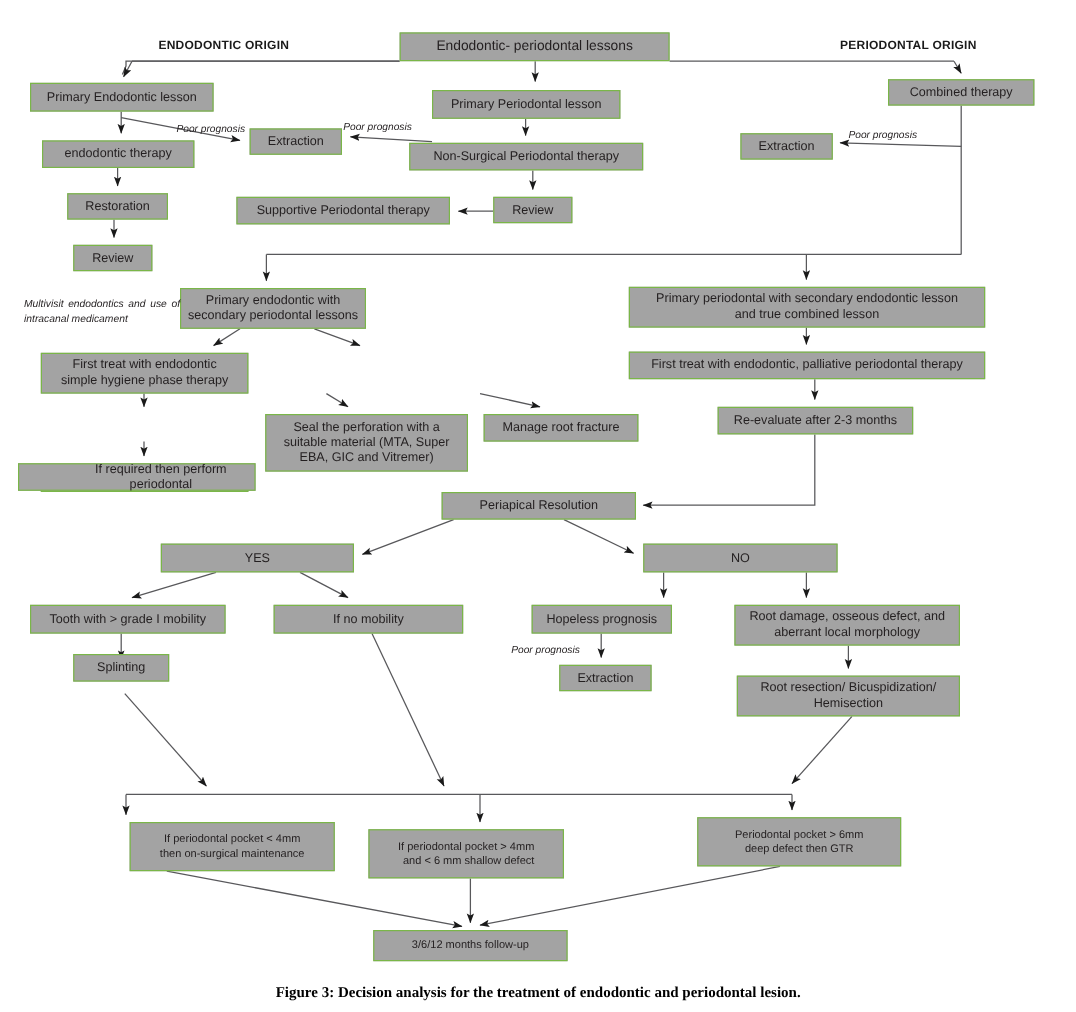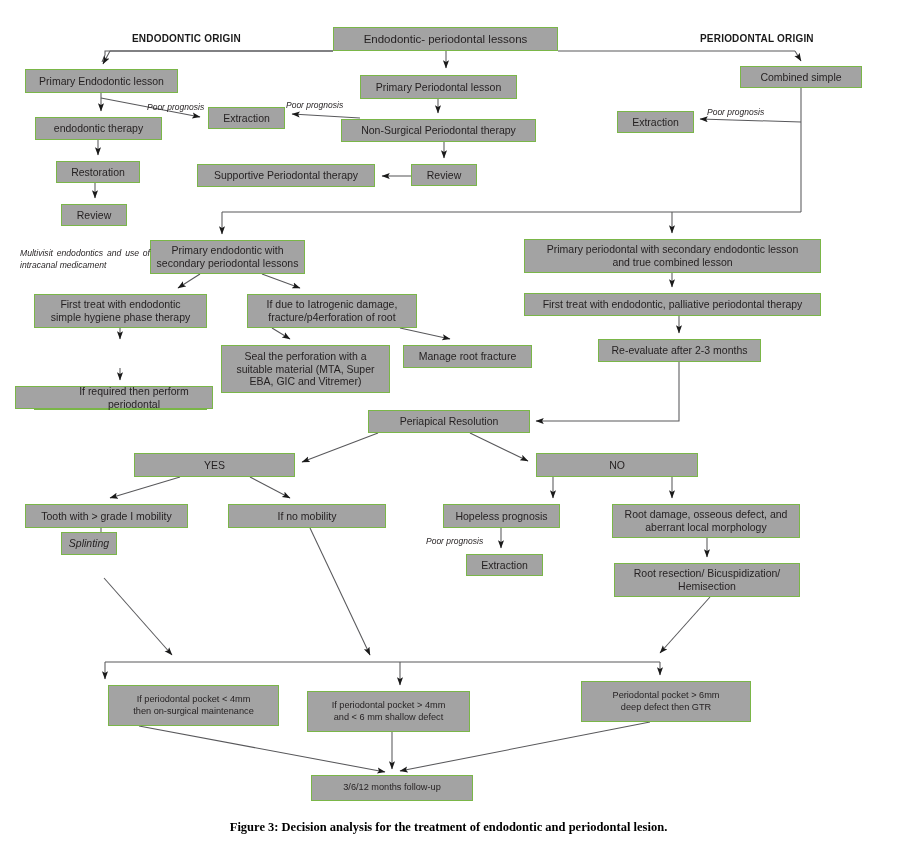--- a/index.html
+++ b/index.html
@@ -183,60 +183,58 @@
   <div class="note" style="left:20px; top:248px; width:130px;">Multivisit    endodontics and  use  of  intracanal medicament</div>
 
   <div class="edge-label" style="left:147px; top:102px;">Poor prognosis</div>
   <div class="edge-label" style="left:286px; top:100px;">Poor prognosis</div>
   <div class="edge-label" style="left:707px; top:107px;">Poor prognosis</div>
   <div class="edge-label" style="left:426px; top:536px;">Poor prognosis</div>
 
   <div class="node big" style="left:333px; top:27px; width:225px; height:24px;">Endodontic- periodontal lessons</div>
   <div class="node" style="left:25px; top:69px; width:153px; height:24px;">Primary Endodontic lesson</div>
   <div class="node" style="left:360px; top:75px; width:157px; height:24px;">Primary Periodontal lesson</div>
-  <div class="node" style="left:740px; top:66px; width:122px; height:22px;">Combined simple</div>
+  <div class="node" style="left:740px; top:66px; width:122px; height:22px;">Combined therapy</div>
   <div class="node" style="left:208px; top:107px; width:77px; height:22px;">Extraction</div>
   <div class="node" style="left:35px; top:117px; width:127px; height:23px;">endodontic therapy</div>
   <div class="node" style="left:341px; top:119px; width:195px; height:23px;">Non-Surgical Periodontal therapy</div>
   <div class="node" style="left:617px; top:111px; width:77px; height:22px;">Extraction</div>
   <div class="node" style="left:56px; top:161px; width:84px; height:22px;">Restoration</div>
   <div class="node" style="left:197px; top:164px; width:178px; height:23px;">Supportive Periodontal therapy</div>
   <div class="node" style="left:411px; top:164px; width:66px; height:22px;">Review</div>
   <div class="node" style="left:61px; top:204px; width:66px; height:22px;">Review</div>
   <div class="node" style="left:150px; top:240px; width:155px; height:34px;">Primary endodontic with
 secondary periodontal lessons</div>
   <div class="node" style="left:524px; top:239px; width:297px; height:34px;">Primary periodontal with secondary endodontic lesson
 and true combined lesson</div>
   <div class="node" style="left:34px; top:294px; width:173px; height:34px;">First treat with endodontic
 simple hygiene phase therapy</div>
-  <div class="node" style="left:247px; top:294px; width:170px; height:34px;">If due to Iatrogenic damage,
-fracture/p4erforation of root</div>
   <div class="node" style="left:524px; top:293px; width:297px; height:23px;">First treat with endodontic, palliative periodontal therapy</div>
   <div class="node" style="left:34px; top:345px; width:173px; height:23px;margin-top:42px;">Evaluation for 2-3 months</div>
   <div class="node" style="left:221px; top:345px; width:169px; height:48px;">Seal the perforation with a
 suitable material (MTA, Super
 EBA, GIC and Vitremer)</div>
   <div class="node" style="left:403px; top:345px; width:129px; height:23px;">Manage root fracture</div>
   <div class="node" style="left:598px; top:339px; width:163px; height:23px;">Re-evaluate after 2-3 months</div>
   <div class="node" style="left:15px; top:386px; width:198px; height:23px;padding-left:44px;">If required then perform periodontal</div>
   <div class="node" style="left:368px; top:410px; width:162px; height:23px;">Periapical Resolution</div>
   <div class="node" style="left:134px; top:453px; width:161px; height:24px;">YES</div>
   <div class="node" style="left:536px; top:453px; width:162px; height:24px;">NO</div>
   <div class="node" style="left:25px; top:504px; width:163px; height:24px;">Tooth with &gt; grade I mobility</div>
   <div class="node" style="left:228px; top:504px; width:158px; height:24px;">If no mobility</div>
   <div class="node" style="left:443px; top:504px; width:117px; height:24px;">Hopeless prognosis</div>
   <div class="node" style="left:612px; top:504px; width:188px; height:34px;">Root damage, osseous defect, and
 aberrant local morphology</div>
-  <div class="node" style="left:61px; top:532px; width:56px; height:23px;font-style:italic;">Splinting</div>
+  <div class="node" style="left:61px; top:545px; width:80px; height:23px;">Splinting</div>
   <div class="node" style="left:466px; top:554px; width:77px; height:22px;">Extraction</div>
   <div class="node" style="left:614px; top:563px; width:186px; height:34px;">Root resection/ Bicuspidization/
 Hemisection</div>
   <div class="node small" style="left:108px; top:685px; width:171px; height:41px;">If periodontal pocket &lt; 4mm
 then on-surgical maintenance</div>
-  <div class="node small" style="left:307px; top:691px; width:163px; height:41px;">If periodontal pocket &gt; 4mm
+  <div class="node small" style="left:307px; top:691px; width:163px; height:41px;text-align:right;">If periodontal pocket &gt; 4mm
 and &lt; 6 mm shallow defect</div>
   <div class="node small" style="left:581px; top:681px; width:170px; height:41px;">Periodontal pocket &gt; 6mm
 deep defect then GTR</div>
   <div class="node small" style="left:311px; top:775px; width:162px; height:26px;">3/6/12 months follow-up</div>
 
   <div class="caption" style="left:0; top:820px;">Figure 3: Decision analysis for the treatment of endodontic and periodontal lesion.</div>
 
 </div>
 
 </body></html>

